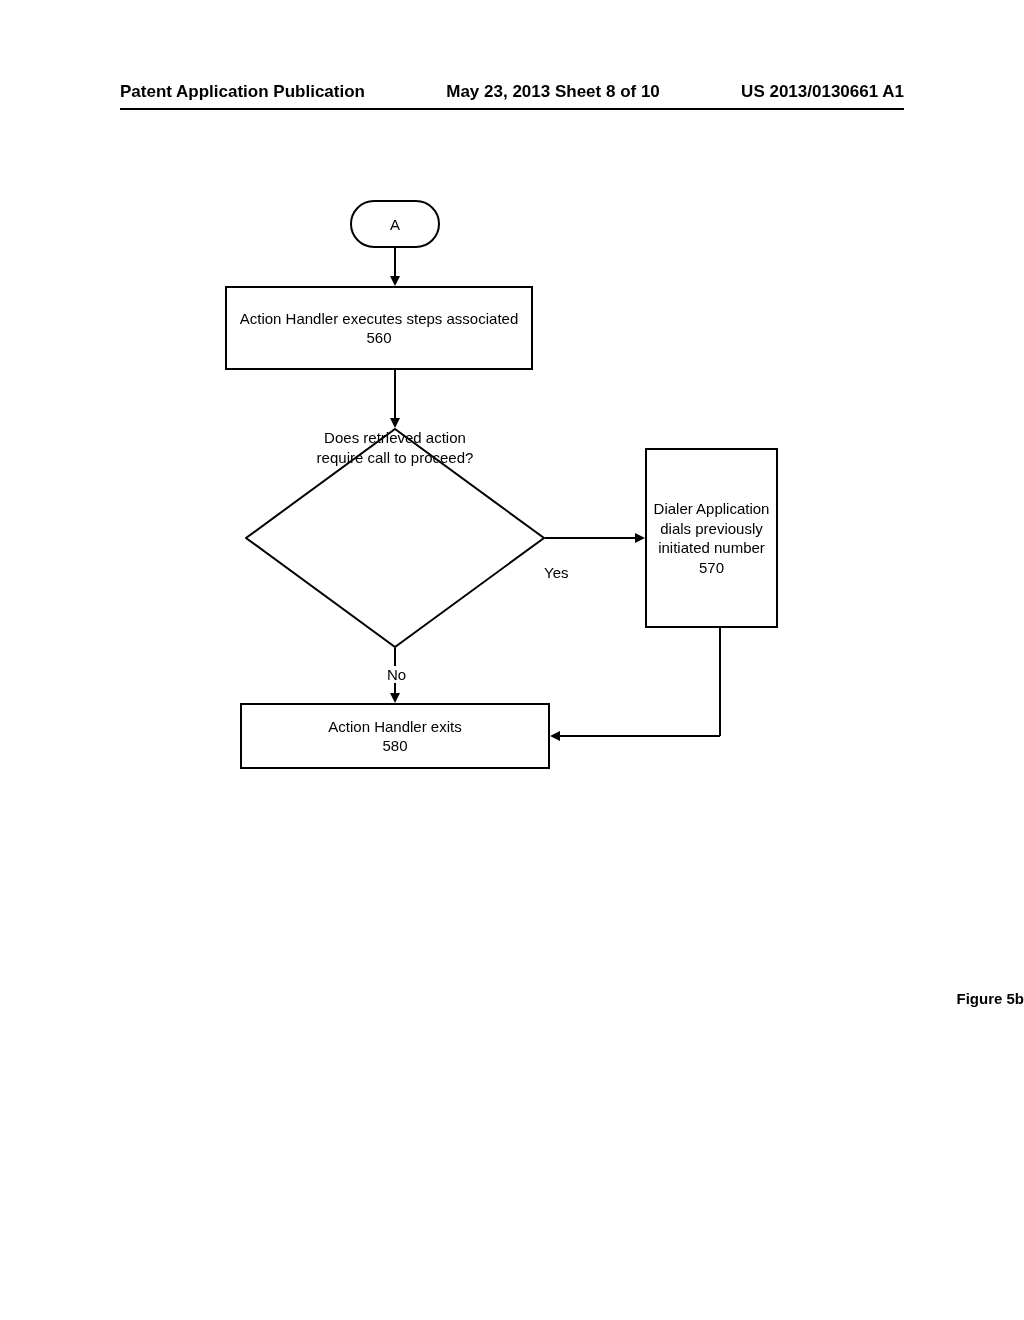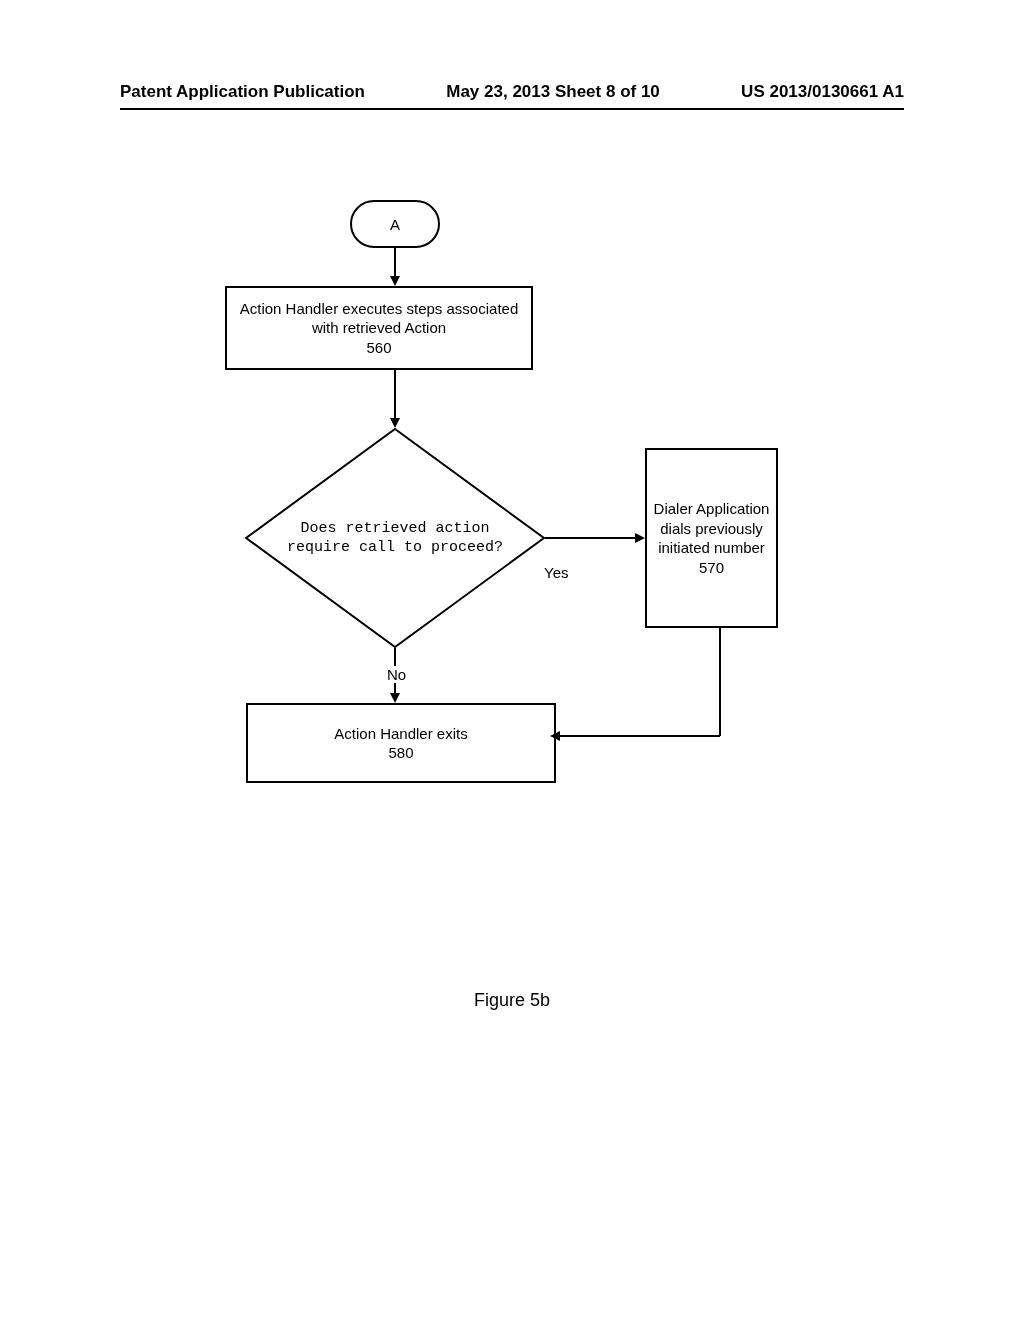--- a/index.html
+++ b/index.html
@@ -46,23 +46,21 @@
       text-align: center;
       font-size: 15px;
       background: white;
     }
     .rounded-rect {
       border-radius: 24px;
     }
     .diamond {
       position: absolute;
       display: flex;
-      align-items: center;
       justify-content: center;
-      font-family: Liberation Mono, monospace;
     }
     .diamond svg {
       position: absolute;
       top: 0;
       left: 0;
     }
     .diamond-text {
       position: relative;
       z-index: 2;
       text-align: center;
@@ -75,22 +73,23 @@
     }
     .edge-label {
       position: absolute;
       font-size: 15px;
       background: white;
     }
     .figure-caption {
       position: absolute;
       top: 990px;
       width: 1024px;
-      text-align: center;
-      font-size: 18px;
+      text-align: right;
+      font-size: 15px;
+      font-weight: bold;
     }
   </style>
 </head>
 <body>
 
 <div class="header">
   <span>Patent Application Publication</span>
   <span>May 23, 2013  Sheet 8 of 10</span>
   <span>US 2013/0130661 A1</span>
 </div>
@@ -103,21 +102,20 @@
   </div>
 
   <svg style="position:absolute; left:390px; top:58px; width:10px; height:38px;">
     <line x1="5" y1="0" x2="5" y2="30" stroke="black" stroke-width="2"></line>
     <polygon points="5,38 0,28 10,28" fill="black"></polygon>
   </svg>
 
   <div class="shape" style="left:225px; top:96px; width:308px; height:84px;">
     <div class="box-text">
       <div>Action Handler executes steps associated</div>
-      <div>with retrieved Action</div>
       <div>560</div>
     </div>
   </div>
 
   <svg style="position:absolute; left:390px; top:180px; width:10px; height:58px;">
     <line x1="5" y1="0" x2="5" y2="50" stroke="black" stroke-width="2"></line>
     <polygon points="5,58 0,48 10,48" fill="black"></polygon>
   </svg>
 
   <div class="diamond" style="left:245px; top:238px; width:300px; height:220px;">
@@ -144,21 +142,21 @@
       <div>570</div>
     </div>
   </div>
 
   <svg style="position:absolute; left:390px; top:458px; width:10px; height:55px;">
     <line x1="5" y1="0" x2="5" y2="47" stroke="black" stroke-width="2"></line>
     <polygon points="5,55 0,45 10,45" fill="black"></polygon>
   </svg>
   <div class="edge-label" style="left:385px; top:476px; padding:0 2px;">No</div>
 
-  <div class="shape" style="left:240px; top:513px; width:310px; height:80px;margin-left:6px;">
+  <div class="shape" style="left:240px; top:513px; width:310px; height:66px;">
     <div class="box-text">
       <div>Action Handler exits</div>
       <div>580</div>
     </div>
   </div>
 
   <svg style="position:absolute; left:545px; top:438px; width:180px; height:115px;">
     <line x1="175" y1="0" x2="175" y2="108" stroke="black" stroke-width="2"></line>
     <line x1="175" y1="108" x2="13" y2="108" stroke="black" stroke-width="2"></line>
     <polygon points="5,108 15,103 15,113" fill="black"></polygon>

